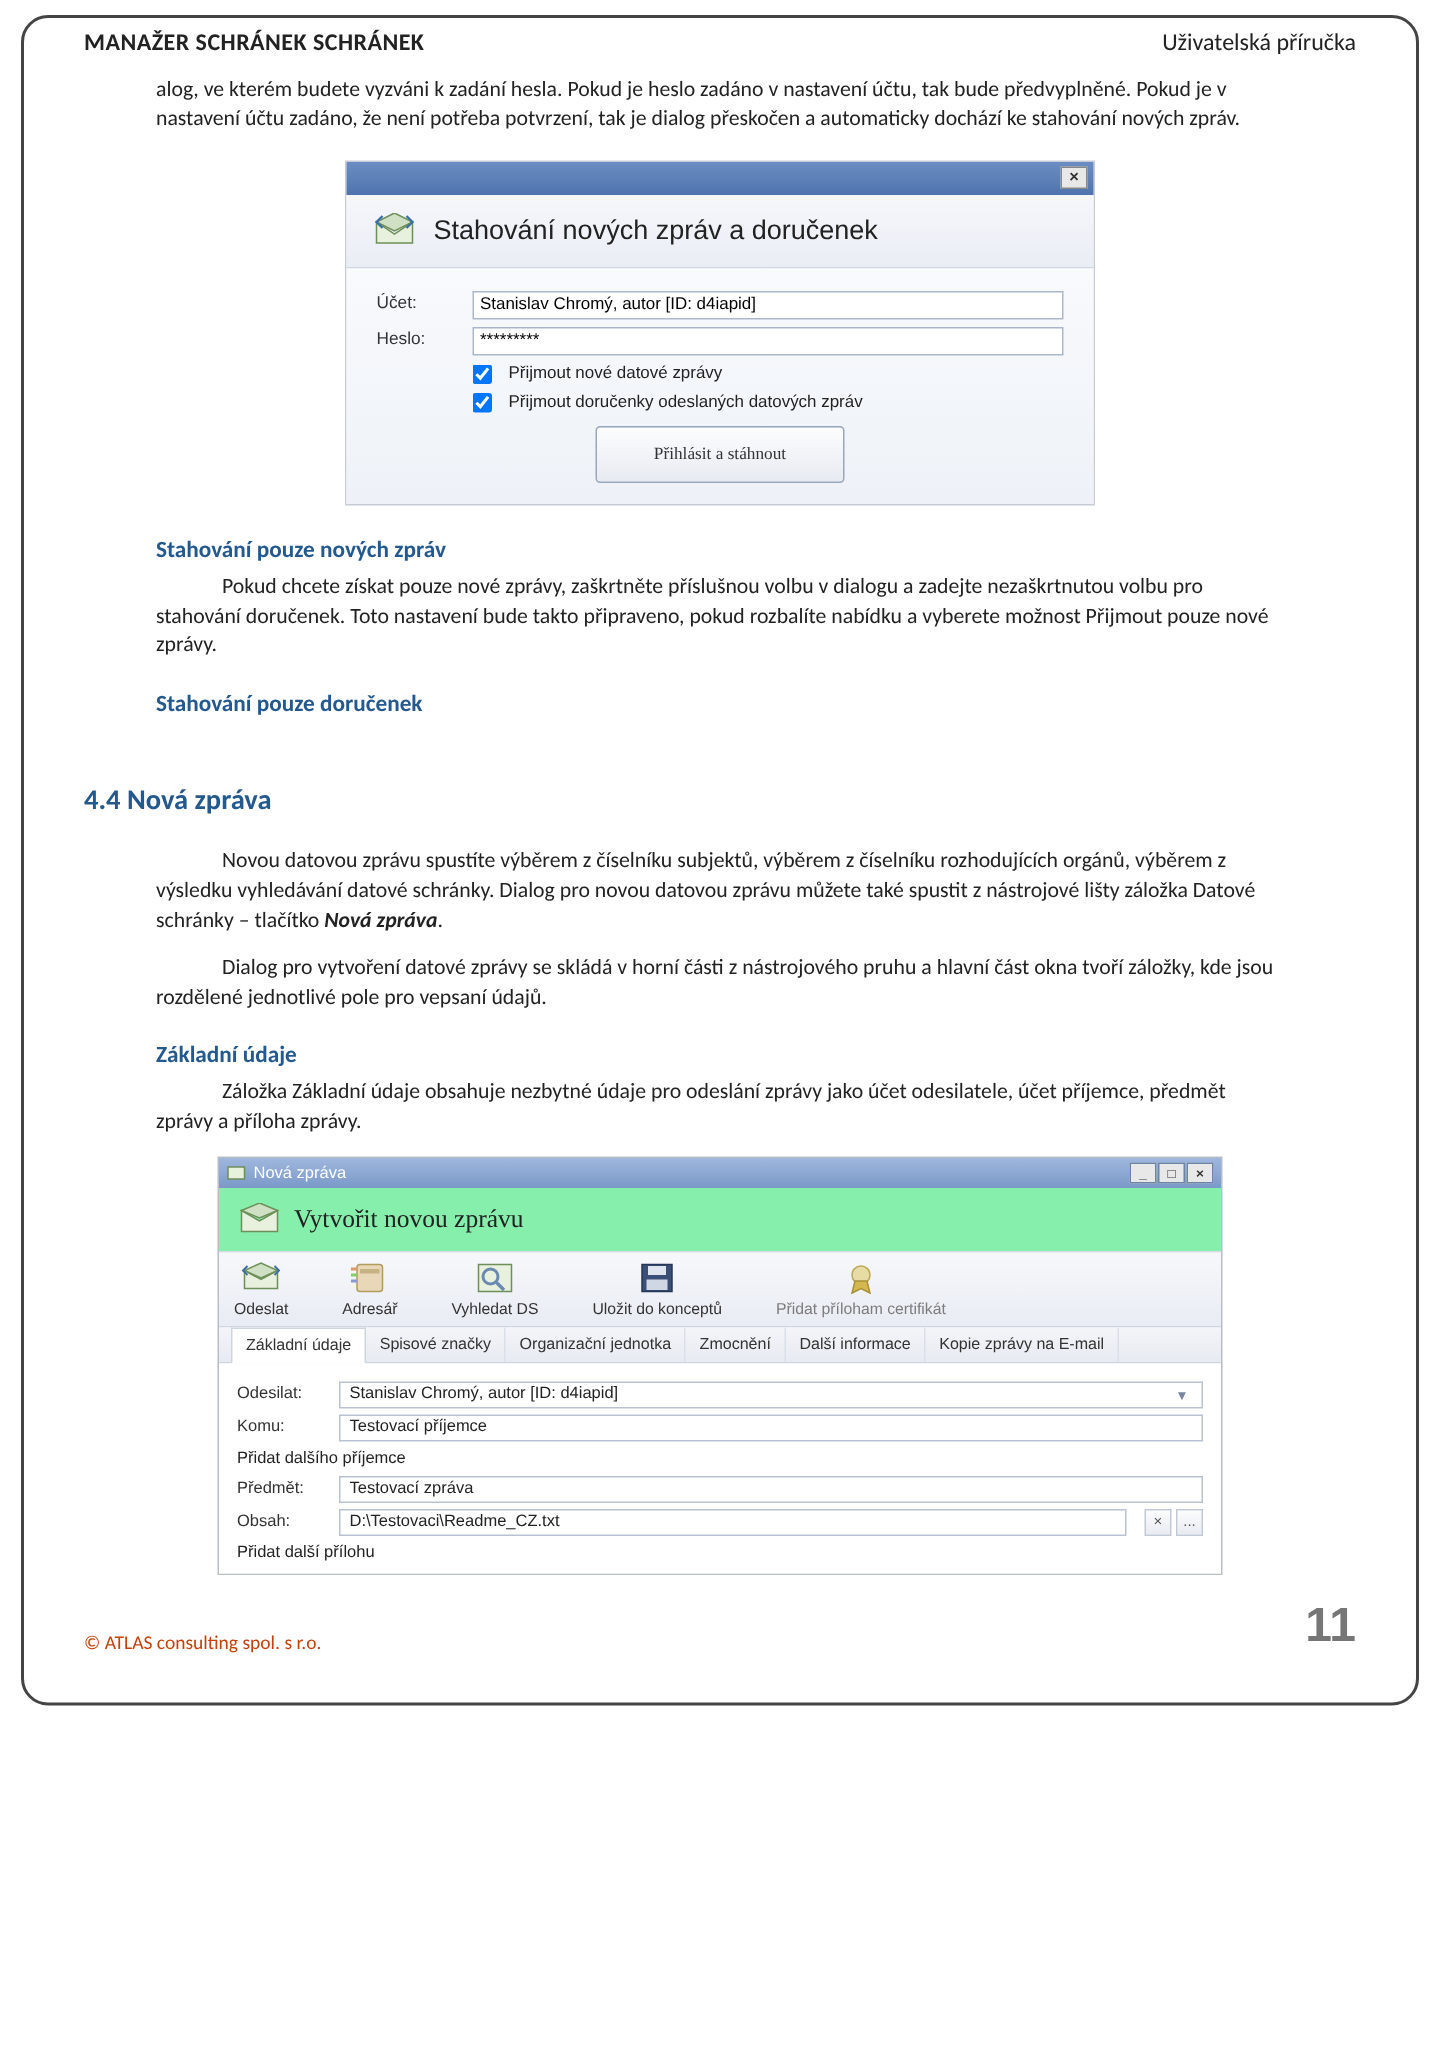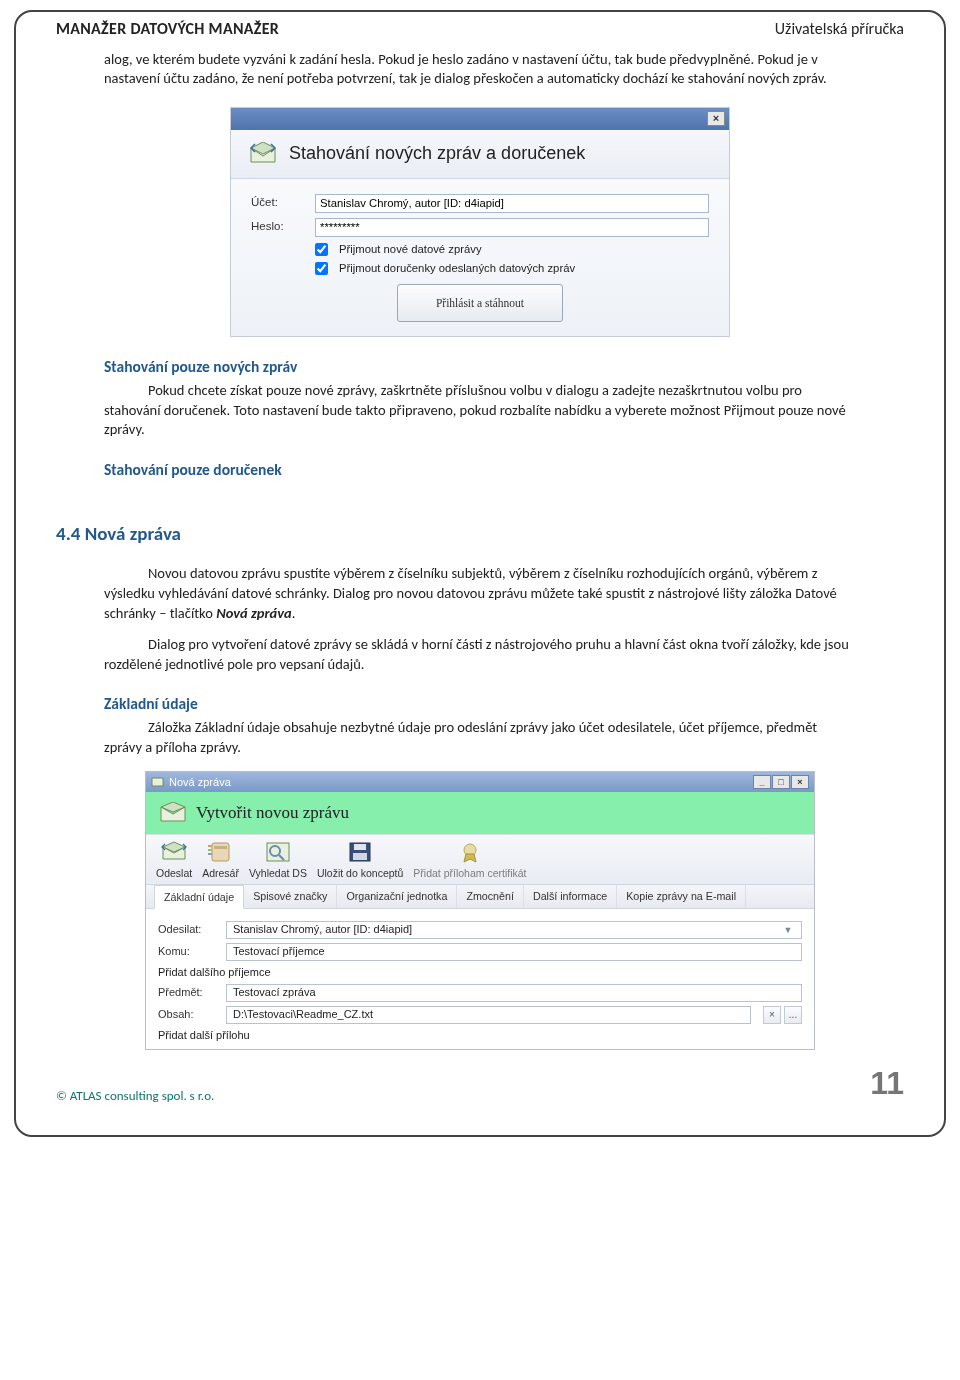--- a/index.html
+++ b/index.html
@@ -92,21 +92,21 @@
   .dlg2-tb .xgroup { display: flex; gap: 1px; }
   .dlg2-tb .wbtn { width: 18px; height: 14px; background: #e8e8e8; border: 1px solid #6d84aa; font: 700 9px/12px Arial; text-align: center; color: #333; }
   .dlg2-head {
     padding: 10px 14px; display: flex; align-items: center; gap: 10px;
     background: #86efac;
   }
   .dlg2-head .title { font: 400 17px "Segoe UI"; color: #222; }
   .dlg2-toolbar {
     background: linear-gradient(#f7f8fb,#e8ecf3);
     border-top: 1px solid #d8dde6; border-bottom: 1px solid #d0d5df;
-    padding: 6px 10px 4px 10px; display: flex; gap: 10px; align-items: flex-end;
+    padding: 6px 10px 4px 10px; display: flex; gap: 36px; align-items: flex-end;
   }
   .tbtn { display: flex; flex-direction: column; align-items: center; gap: 3px; font-size: 10.5px; color: #333; }
   .tbtn .ticon { width: 26px; height: 22px; }
   .tbtn:last-child { color: #7c7c7c; }
   .dlg2-tabs {
     display: flex; gap: 0; background: linear-gradient(#f3f5f9,#e7eaf1);
     border-bottom: 1px solid #cfd5df; padding: 0 8px; font-size: 10.7px;
   }
   .tab { padding: 4px 9px 3px 9px; border-right: 1px solid #dadfe8; color: #333; }
   .tab.active { background: #fff; border: 1px solid #cfd5df; border-bottom: 1px solid #fff; margin-bottom: -1px; }
@@ -118,36 +118,36 @@
     display: flex; align-items: center;
   }
   .frow .caret { width: 14px; text-align: center; color: #7886a1; font-size: 9px; }
   .obsah-row .trail { display: flex; gap: 3px; margin-left: 4px; }
   .mini-btn { width: 18px; height: 18px; border: 1px solid #c2c9d6; background: linear-gradient(#fcfcfd,#e8ebf2); font-size: 10px; line-height: 16px; text-align: center; color: #555; }
 
   .footer-row {
     display: flex; justify-content: space-between; align-items: flex-end;
     padding: 12px 0 0 0; margin: 0 0 0 0;
   }
-  .copyright { font-size: 13px; color: #0f766e; }
+  .copyright { font-size: 13px; color: #c2410c; }
   .page-num {
     font-size: 32px; font-weight: 700; color: #767676;
     font-family: Arial, sans-serif;
   }
 
   
   svg { display: block; }
 </style>
 </head>
 <body>
 
 <div class="page">
 
   <div class="header-row">
-    <div class="header-left">MANAŽER DATOVÝCH MANAŽER</div>
+    <div class="header-left">MANAŽER SCHRÁNEK SCHRÁNEK</div>
     <div class="header-right">Uživatelská příručka</div>
   </div>
 
   <div class="body-text">
     <p class="first-para">alog, ve kterém budete vyzváni k zadání hesla. Pokud je heslo zadáno v nastavení účtu, tak bude předvyplněné. Pokud je v nastavení účtu zadáno, že není potřeba potvrzení, tak je dialog přeskočen a automaticky dochází ke stahování nových zpráv.</p>
   </div>
 
   <div class="dialog1-wrap">
     <div class="dlg1">
       <div class="dlg1-titlebar">

